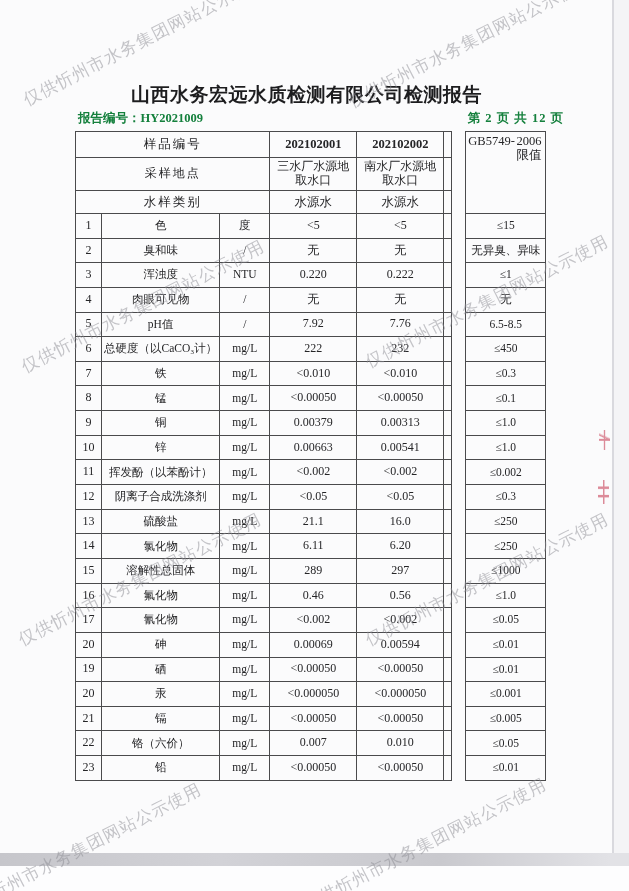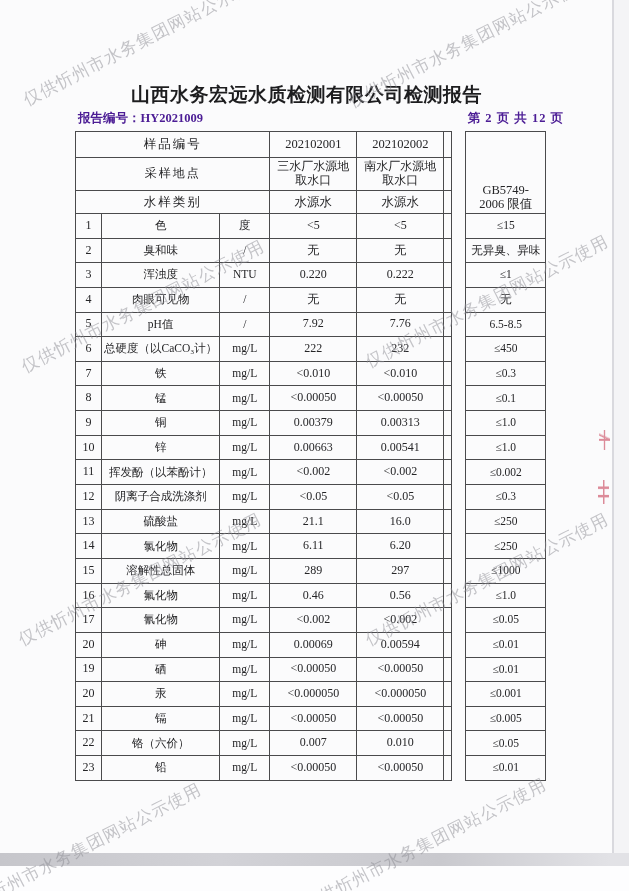--- a/index.html
+++ b/index.html
@@ -47,21 +47,21 @@
   .seal2{left:598px;top:480px;width:11px;height:24px;
     background:
       linear-gradient(0deg,transparent 25%,#c4304a 30%,#c4304a 36%,transparent 40%),
       linear-gradient(0deg,transparent 60%,#c4304a 65%,#c4304a 71%,transparent 75%),
       linear-gradient(90deg,transparent 42%,#c4304a 48%,#c4304a 56%,transparent 62%);}
 
   .title{
     position:absolute;left:0;top:82px;width:613px;
     text-align:center;font-size:19px;font-weight:700;letter-spacing:.5px;color:#1d1d1f;
   }
-  .meta{position:absolute;left:78px;top:110px;width:486px;height:18px;font-size:12.5px;font-weight:700;color:#4c1d95;}
+  .meta{position:absolute;left:78px;top:110px;width:486px;height:18px;font-size:12.5px;font-weight:700;color:#15803d;}
   .meta .report-no{position:absolute;left:0;top:0;}
   .meta .page-no{position:absolute;right:0;top:0;letter-spacing:1px;}
 
   table.report{
     position:absolute;left:75px;top:131px;
     border-collapse:collapse;table-layout:fixed;
     font-size:12px;color:#252527;padding-left:15px;
   }
   table.report td{
     border:1px solid #4a4a4c;
@@ -70,24 +70,24 @@
   }
   td.spacer,td.spacer-h{border:none!important;background:transparent;}
   tr.hr1 td{height:26px;font-size:12.5px;}
   tr.hr2 td{height:33px;font-size:12px;}
   tr.hr3 td{height:23px;font-size:12.5px;}
   tr.data-row td{height:24.65px;}
   td.name{text-align:left;padding-left:6px;font-size:11.5px;white-space:nowrap;}
   td.hlabel{letter-spacing:2px;}
   td.limit{font-size:11.5px;white-space:nowrap;}
   td.limit-head{font-size:12.5px;}
-  .limit-head-inner{display:flex;flex-direction:column;justify-content:flex-end;height:78px;}
+  .limit-head-inner{display:flex;justify-content:space-between;height:78px;}
   td.strip{padding:0;}
   td.unit{font-size:11.5px;}
-  td.samp{font-size:12.5px;}
+  td.samp{font-size:12.5px;font-weight:bold;}
 </style>
 </head>
 <body>
 
 <div class="page">
 
   <div class="wm wm1">仅供忻州市水务集团网站公示使用</div>
   <div class="wm wm2">仅供忻州市水务集团网站公示使用</div>
   <div class="wm wm3">仅供忻州市水务集团网站公示使用</div>
   <div class="wm wm4">仅供忻州市水务集团网站公示使用</div>

